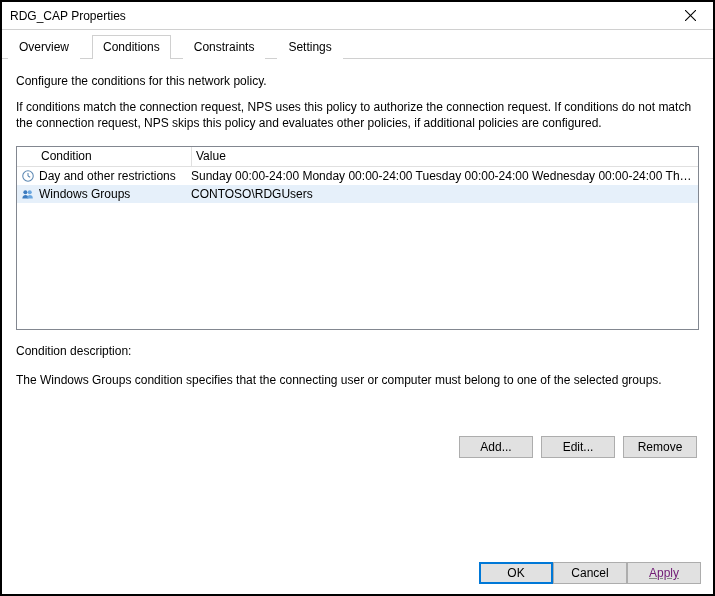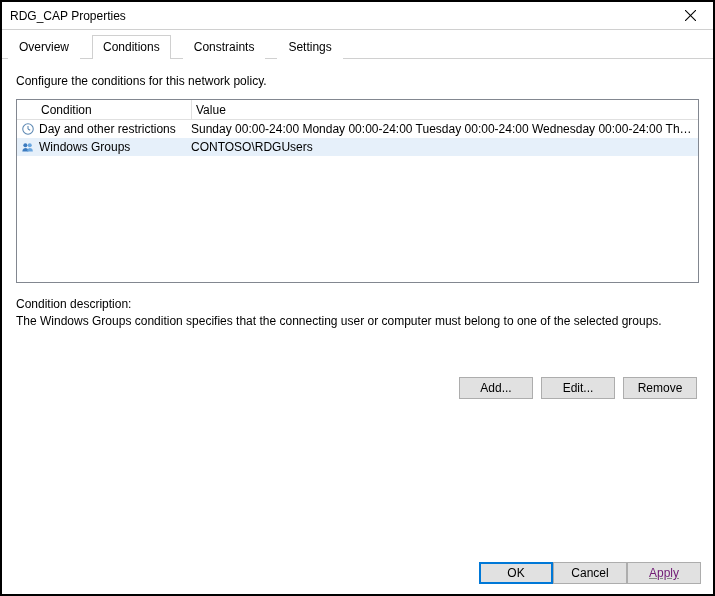--- a/index.html
+++ b/index.html
@@ -80,21 +80,21 @@
     height:18px;
     align-items:center;
     font-size:12px;
   }
   .row.sel { background:#e6f0fa; }
   .row .icon { width:22px; display:flex; align-items:center; justify-content:center; }
   .row .icon svg { width:14px; height:14px; }
   .row .cname { width:152px; white-space:nowrap; overflow:hidden; text-overflow:ellipsis; }
   .row .cval { flex:1; white-space:nowrap; overflow:hidden; text-overflow:ellipsis; padding-right:6px; }
   .desc-label { margin-top:14px; }
-  .desc-text { margin-top:2px; line-height:1.35; }
+  .desc-text { margin-top:14px; line-height:1.35; }
   .btnrow {
     display:flex;
     gap:8px;
     justify-content:flex-end;
     margin-top:48px;
     padding-right:2px;
   }
   .btn {
     min-width:74px;
     height:22px;
@@ -131,20 +131,21 @@
 
 <div class="tabstrip">
   <div class="tab">Overview</div>
   <div class="tab active">Conditions</div>
   <div class="tab">Constraints</div>
   <div class="tab">Settings</div>
 </div>
 
 <div class="content">
   <div class="intro">Configure the conditions for this network policy.</div>
+  <div class="explain">If conditions match the connection request, NPS uses this policy to authorize the connection request. If conditions do not match the connection request, NPS skips this policy and evaluates other policies, if additional policies are configured.</div>
 
   <div class="listbox">
     <div class="listhdr">
       <div class="colgap"></div>
       <div class="colcond">Condition</div>
       <div class="divider"></div>
       <div class="colval">Value</div>
     </div>
 
     <div class="row">

